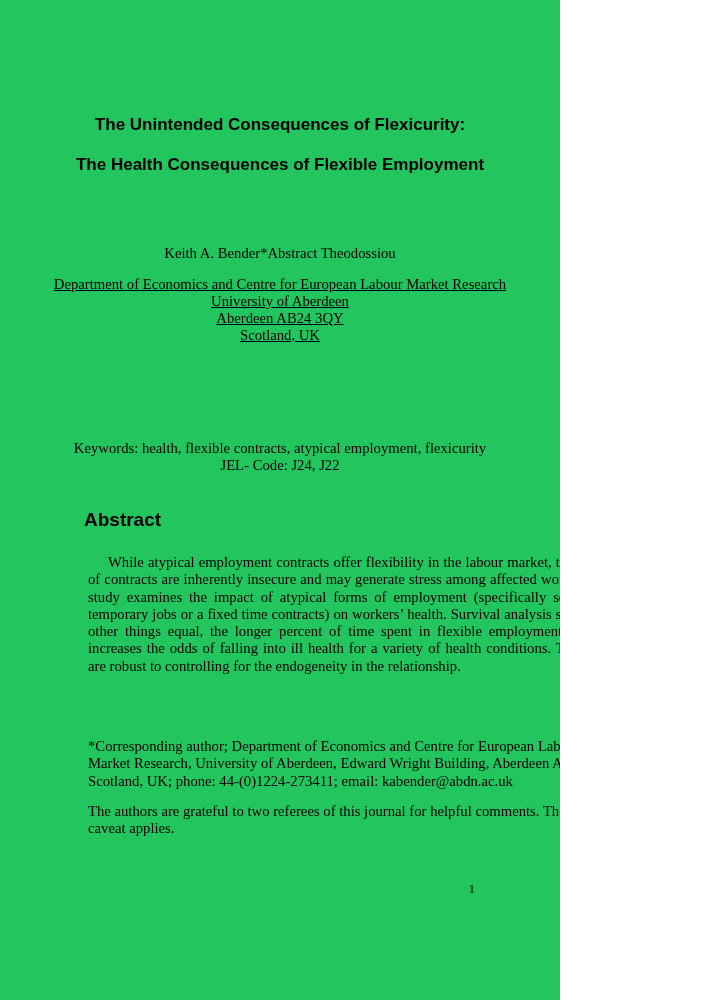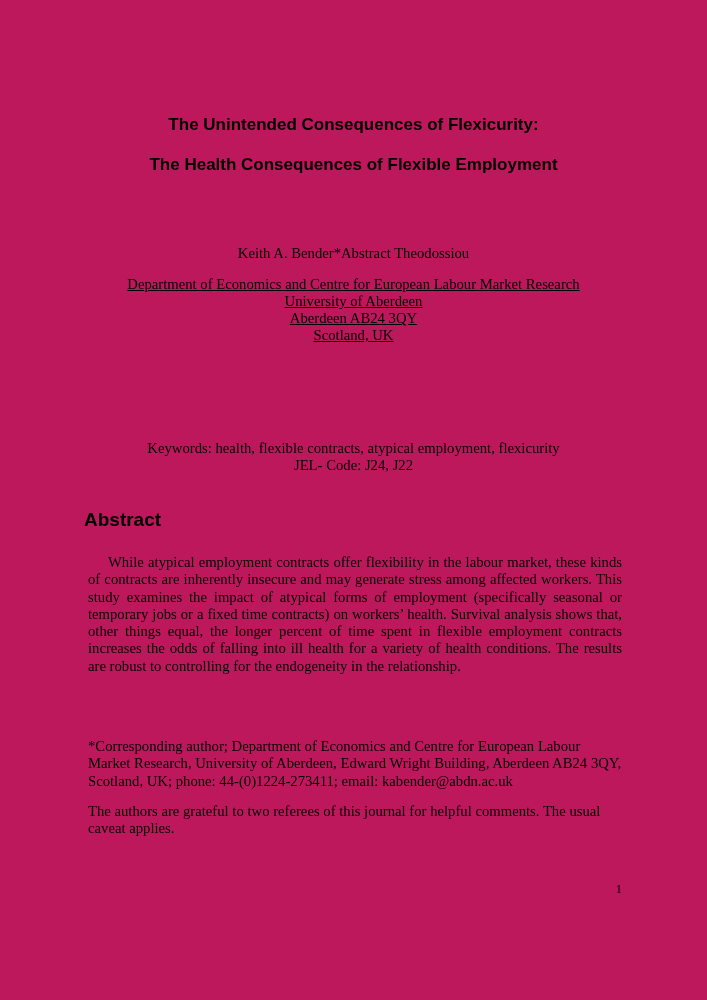--- a/index.html
+++ b/index.html
@@ -2,23 +2,23 @@
 <html><head>
 <meta charset="utf-8">
 <style>
   html, body {
     margin: 0;
     padding: 0;
     background: #ffffff;
   }
   .page {
     position: relative;
-    width: 707px;
+    width: 560px;
     height: 1000px;
-    background: #be185d;
+    background: #22c55e;
     color: #000000;
     font-family: "Liberation Serif", serif;
     font-size: 14.7px;
     overflow: hidden;
   }
   .title-block {
     position: absolute;
     top: 105px;
     left: 0;
     right: 0;

